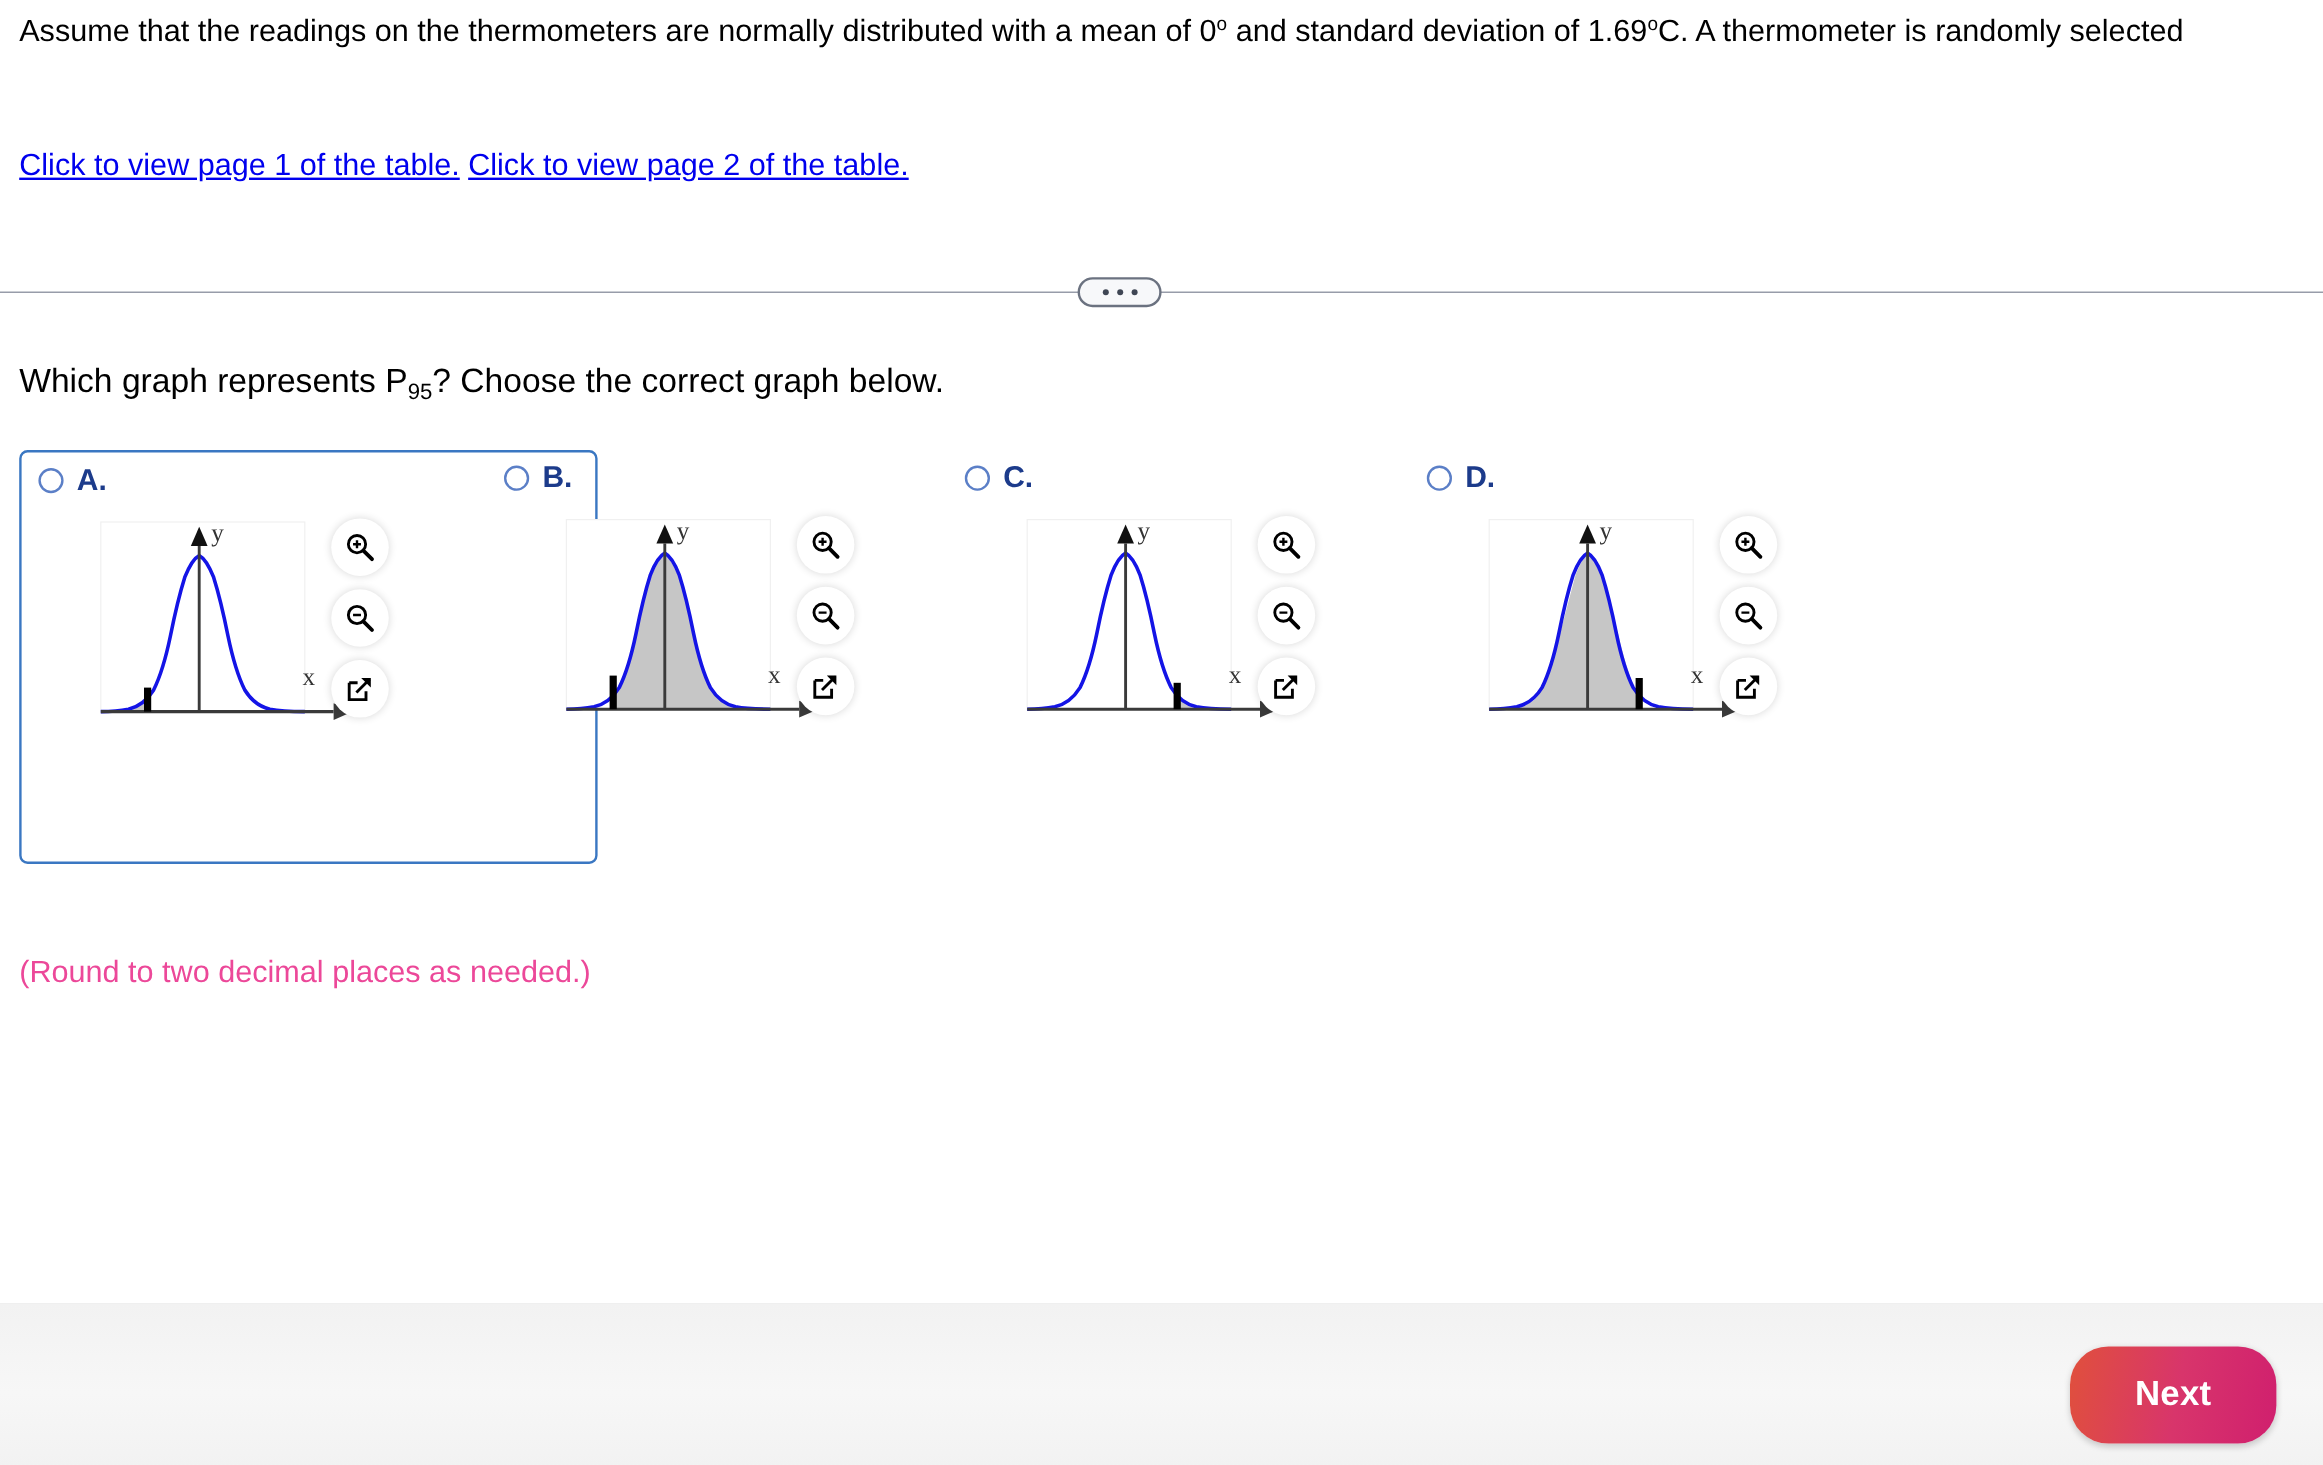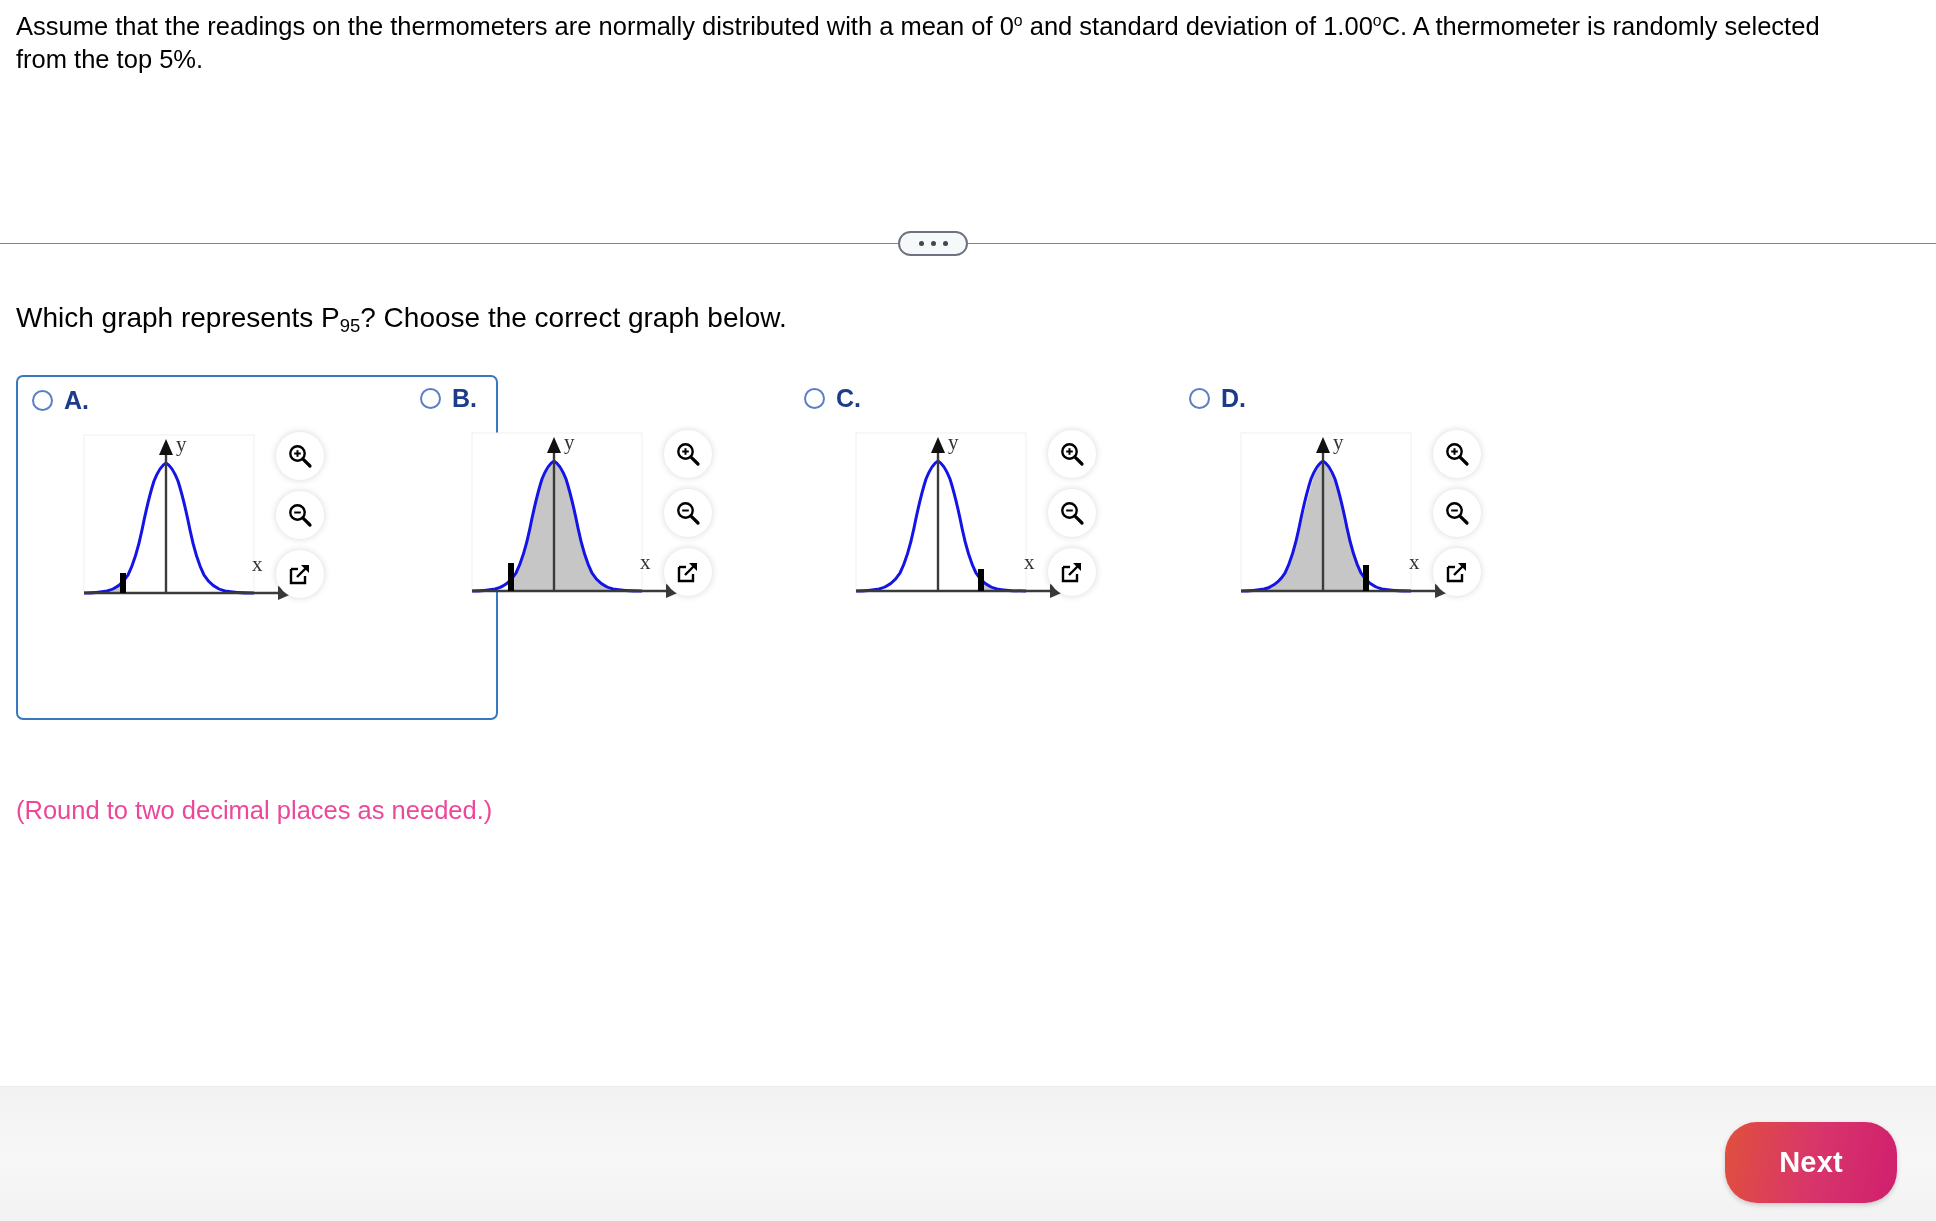--- a/index.html
+++ b/index.html
@@ -241,24 +241,26 @@
     font-weight: bold;
     letter-spacing: 0.2px;
   }
 </style>
 </head>
 <body>
 
 <div class="page">
 
   <div class="problem">
-    <span class="ln"><span>Assume that the readings on the thermometers are normally distributed with a mean of 0</span><span class="deg">o</span><span> and standard deviation of 1.00</span><span class="deg">o</span><span>C. A thermometer is randomly selected</span></span>
-    <span class="ln">from the top 5%.</span>
-  </div>
-
+    <span class="ln"><span>Assume that the readings on the thermometers are normally distributed with a mean of 0</span><span class="deg">o</span><span> and standard deviation of 1.69</span><span class="deg">o</span><span>C. A thermometer is randomly selected</span></span>
+  </div>
+
+  <div class="links">
+    <a>Click to view page 1 of the table.</a><span class="gap"></span><a>Click to view page 2 of the table.</a>
+  </div>
 
   <div class="divider-wrap">
     <div class="divider-line"></div>
     <div class="divider-pill">
       <i></i>
       <i></i>
       <i></i>
     </div>
   </div>
 

